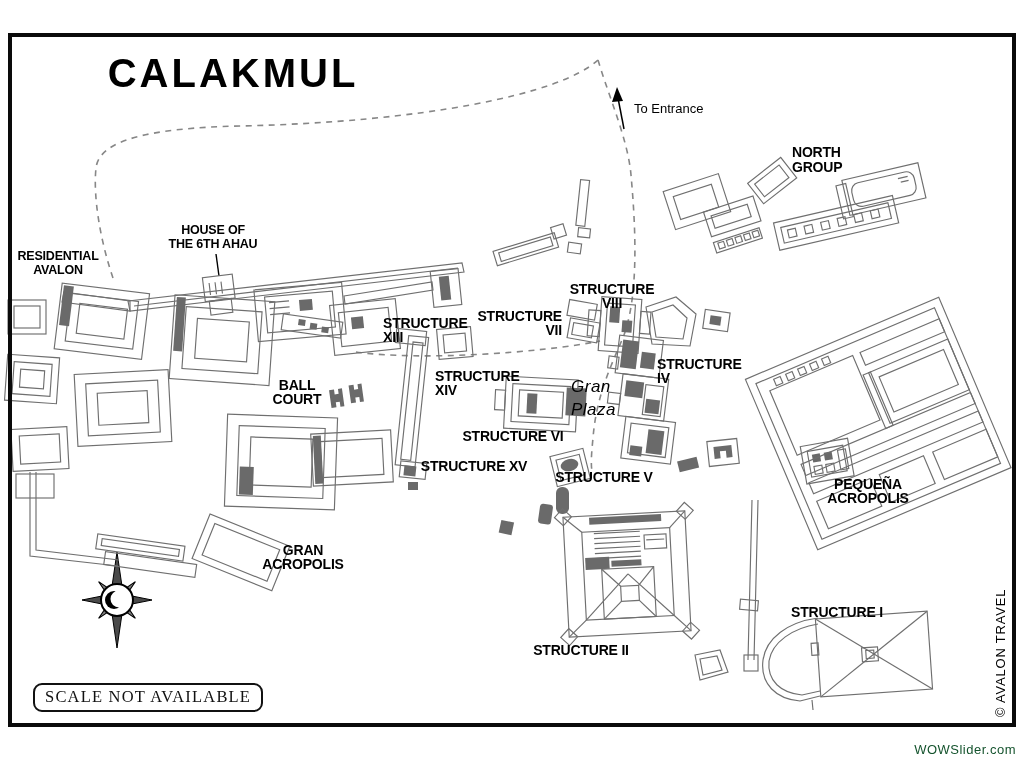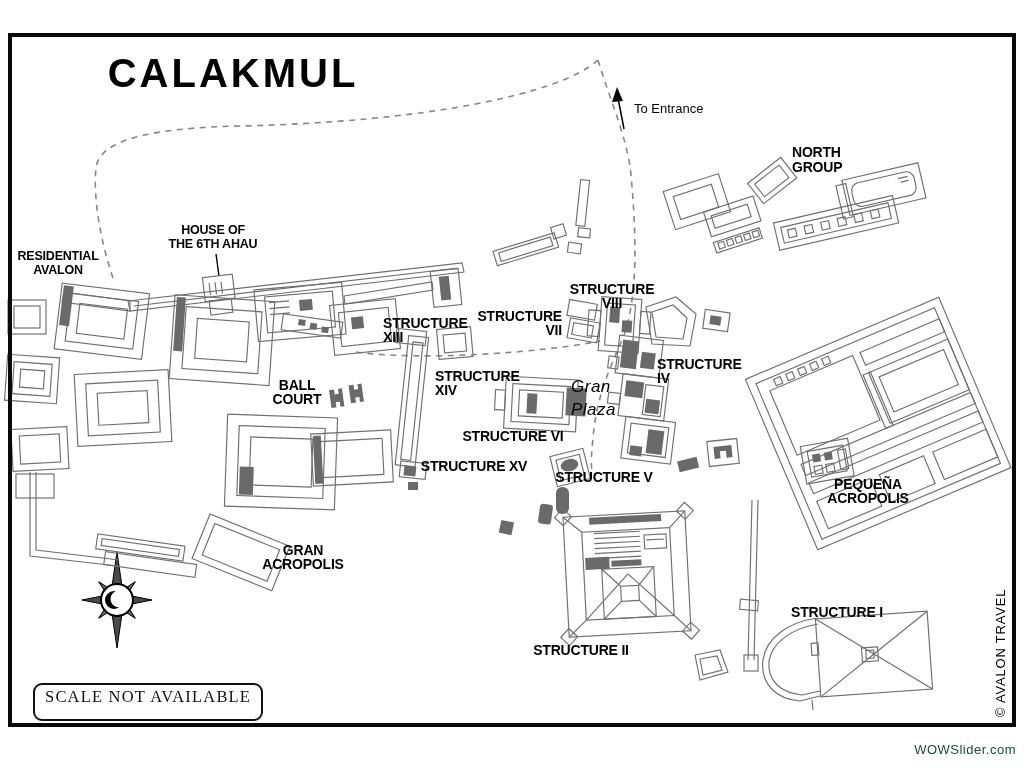--- a/index.html
+++ b/index.html
@@ -14,21 +14,21 @@
   .lbl.alignR{transform:translateX(-100%);text-align:right;}
   .lbl.sm{font-size:12.5px;line-height:13.5px;}
   .lbl.md{font-size:14px;line-height:15px;}
   #map-title{position:absolute;left:233px;top:52px;transform:translateX(-50%);
        font-weight:bold;font-size:40px;line-height:42px;letter-spacing:3px;color:#000;
        text-align:center;white-space:nowrap;}
   #entrance-label{position:absolute;left:634px;top:101px;font-size:13px;color:#000;white-space:nowrap;}
   #gran-plaza{position:absolute;left:571px;top:375px;font-style:italic;font-size:17px;
        line-height:23px;letter-spacing:0.5px;color:#000;}
   #scale-box{position:absolute;left:33px;top:683px;border:2px solid #111;border-radius:9px;
-       padding:2px 10px 12px 10px;font-family:"Liberation Serif",serif;font-size:16.5px;
+       padding:2px 10px 3px 10px;font-family:"Liberation Serif",serif;font-size:16.5px;
        letter-spacing:1.2px;color:#111;background:#fff;white-space:nowrap;}
   #credit{position:absolute;left:993px;top:717px;transform:rotate(-90deg);transform-origin:0 0;
        font-size:13px;letter-spacing:0.8px;color:#000;white-space:nowrap;}
   #watermark{position:absolute;right:8px;top:742px;font-size:13px;letter-spacing:0.5px;
        color:#14532d;white-space:nowrap;}
 </style>
 </head>
 <body>
 
 <div id="stage">

